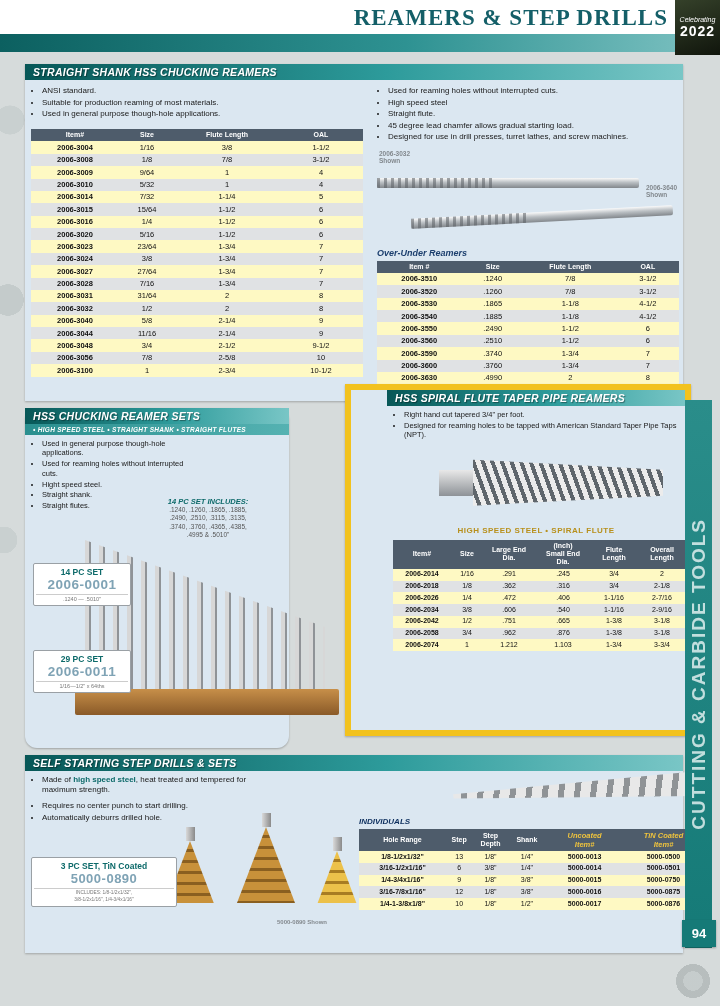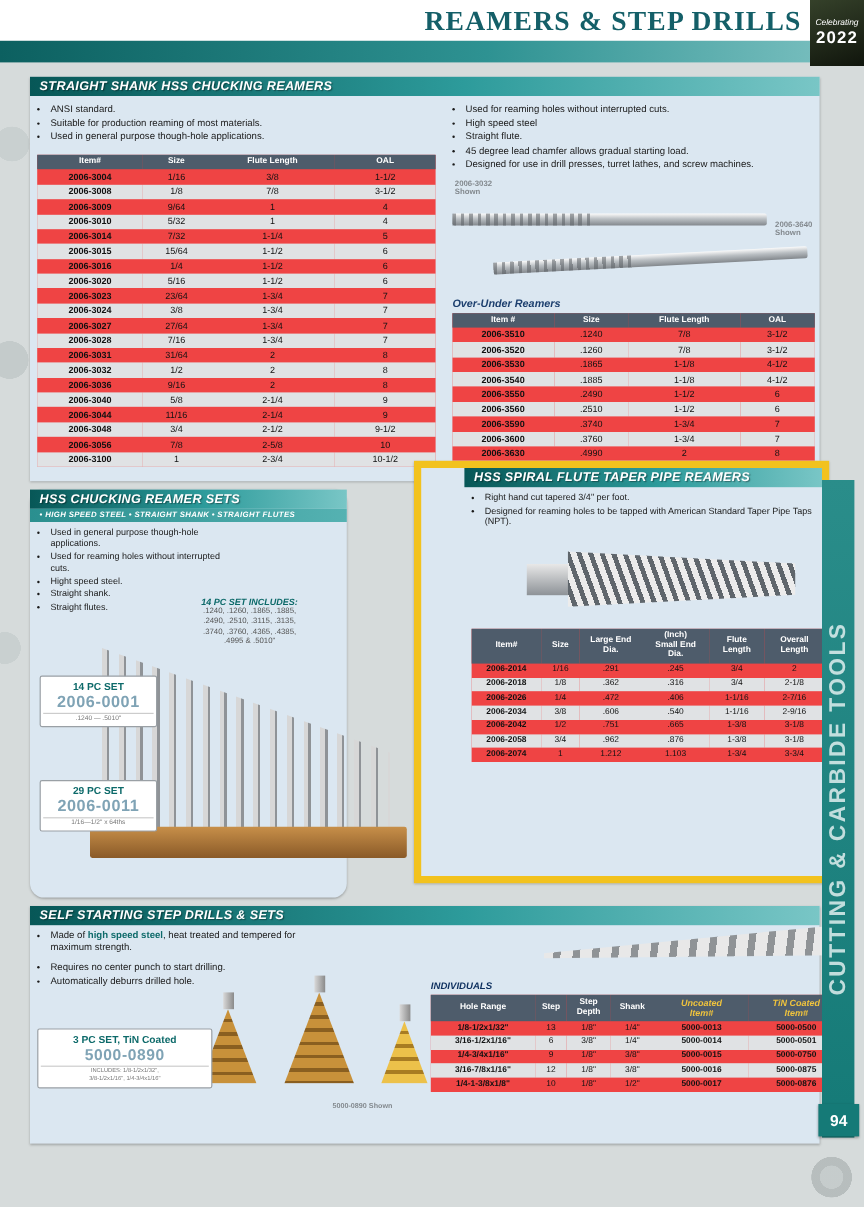--- a/index.html
+++ b/index.html
@@ -44,21 +44,21 @@
     color:#fff; font-style:italic; font-weight:bold; font-size:10.5px;
     letter-spacing:.3px; padding:2px 8px; text-shadow:1px 1px 1px rgba(0,0,0,.4);
   }
   .subbanner{
     background:linear-gradient(90deg,#2a8f8f,#55b2b2);
     color:#fff; font-style:italic; font-weight:bold; font-size:6.5px;
     padding:2px 8px; letter-spacing:.3px;
   }
   ul.bullets{ list-style:disc; padding-left:11px; }
   ul.bullets li{ margin-bottom:1.5px; line-height:1.25; color:#1a1a1a; }
-  table{ border-collapse:collapse; table-layout:fixed; width:100%; background:#ef4444; }
+  table{ border-collapse:collapse; table-layout:fixed; width:100%; background:#fef9c3; }
   th{ background:#4e5c6b; color:#fff; font-size:7px; font-weight:bold;
       padding:2px 1px; white-space:pre-line; line-height:1.2; text-align:center; }
   td{ font-size:7.5px; text-align:center; padding:1.5px 2px; color:#111; line-height:1.25; }
   tbody tr:nth-child(even) td{ background:#e0e2e4; }
   td:first-child{ font-weight:bold; }
   .sec-note{ white-space:pre-line; }
 
   
   #sec1{ left:25px; top:64px; width:658px; height:337px; }
   #sec1 .body{ position:relative; height:320px; padding:5px 6px; }
@@ -289,26 +289,20 @@
             </tr>
             <tr>
               <td>2006-3031</td>
               <td>31/64</td>
               <td>2</td>
               <td>8</td>
             </tr>
             <tr>
               <td>2006-3032</td>
               <td>1/2</td>
-              <td>2</td>
-              <td>8</td>
-            </tr>
-            <tr>
-              <td>2006-3036</td>
-              <td>9/16</td>
               <td>2</td>
               <td>8</td>
             </tr>
             <tr>
               <td>2006-3040</td>
               <td>5/8</td>
               <td>2-1/4</td>
               <td>9</td>
             </tr>
             <tr>
@@ -480,20 +474,21 @@
   <div class="body">
     <div class="banner" style="margin:-4px -6px 4px;">HSS SPIRAL FLUTE TAPER PIPE REAMERS</div>
     <ul class="bullets">
         <li>Right hand cut tapered 3/4" per foot.</li>
         <li>Designed for reaming holes to be tapped with American Standard Taper Pipe Taps (NPT).</li>
       </ul>
     <div class="taper-pic">
       <div class="taper-shank"></div>
       <div class="taper-body"></div>
     </div>
+    <div class="gold-line">HIGH SPEED STEEL   •   SPIRAL FLUTE</div>
     <table>
       <colgroup>
           <col style="width:58px">
           <col style="width:32px">
           <col style="width:52px">
           <col style="width:56px">
           <col style="width:46px">
           <col style="width:50px">
         </colgroup>
       <thead>

